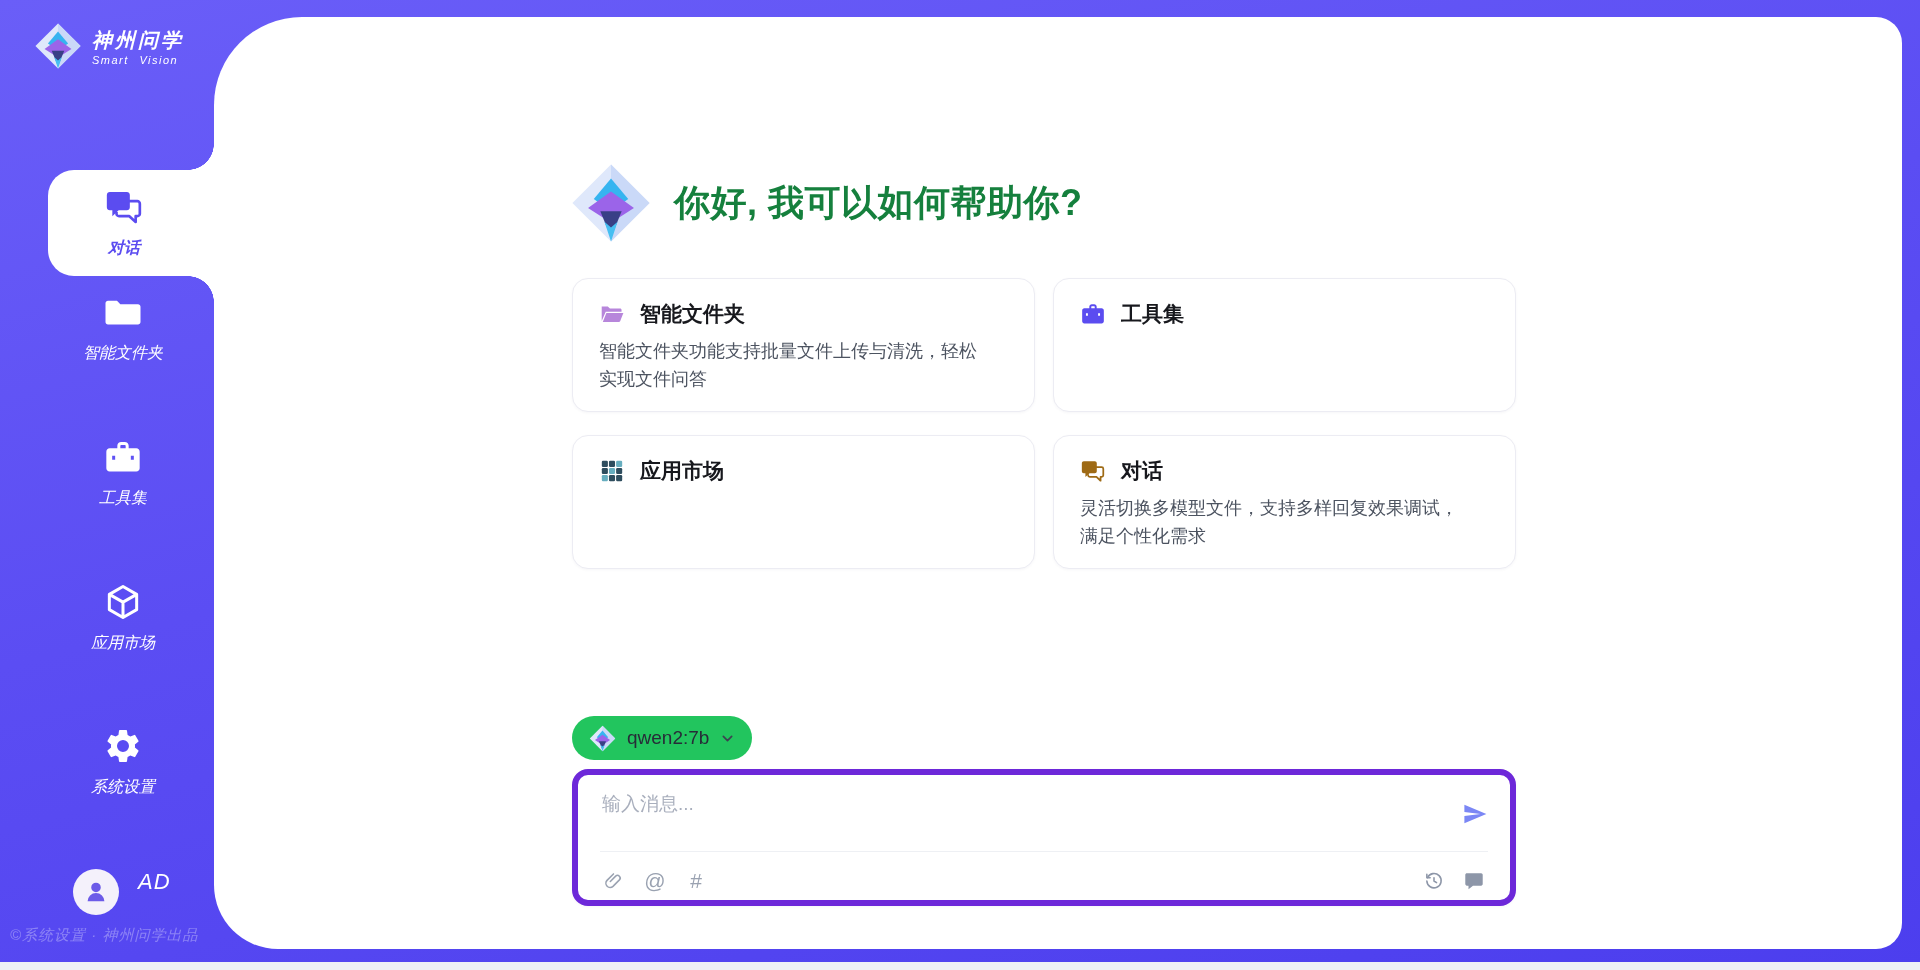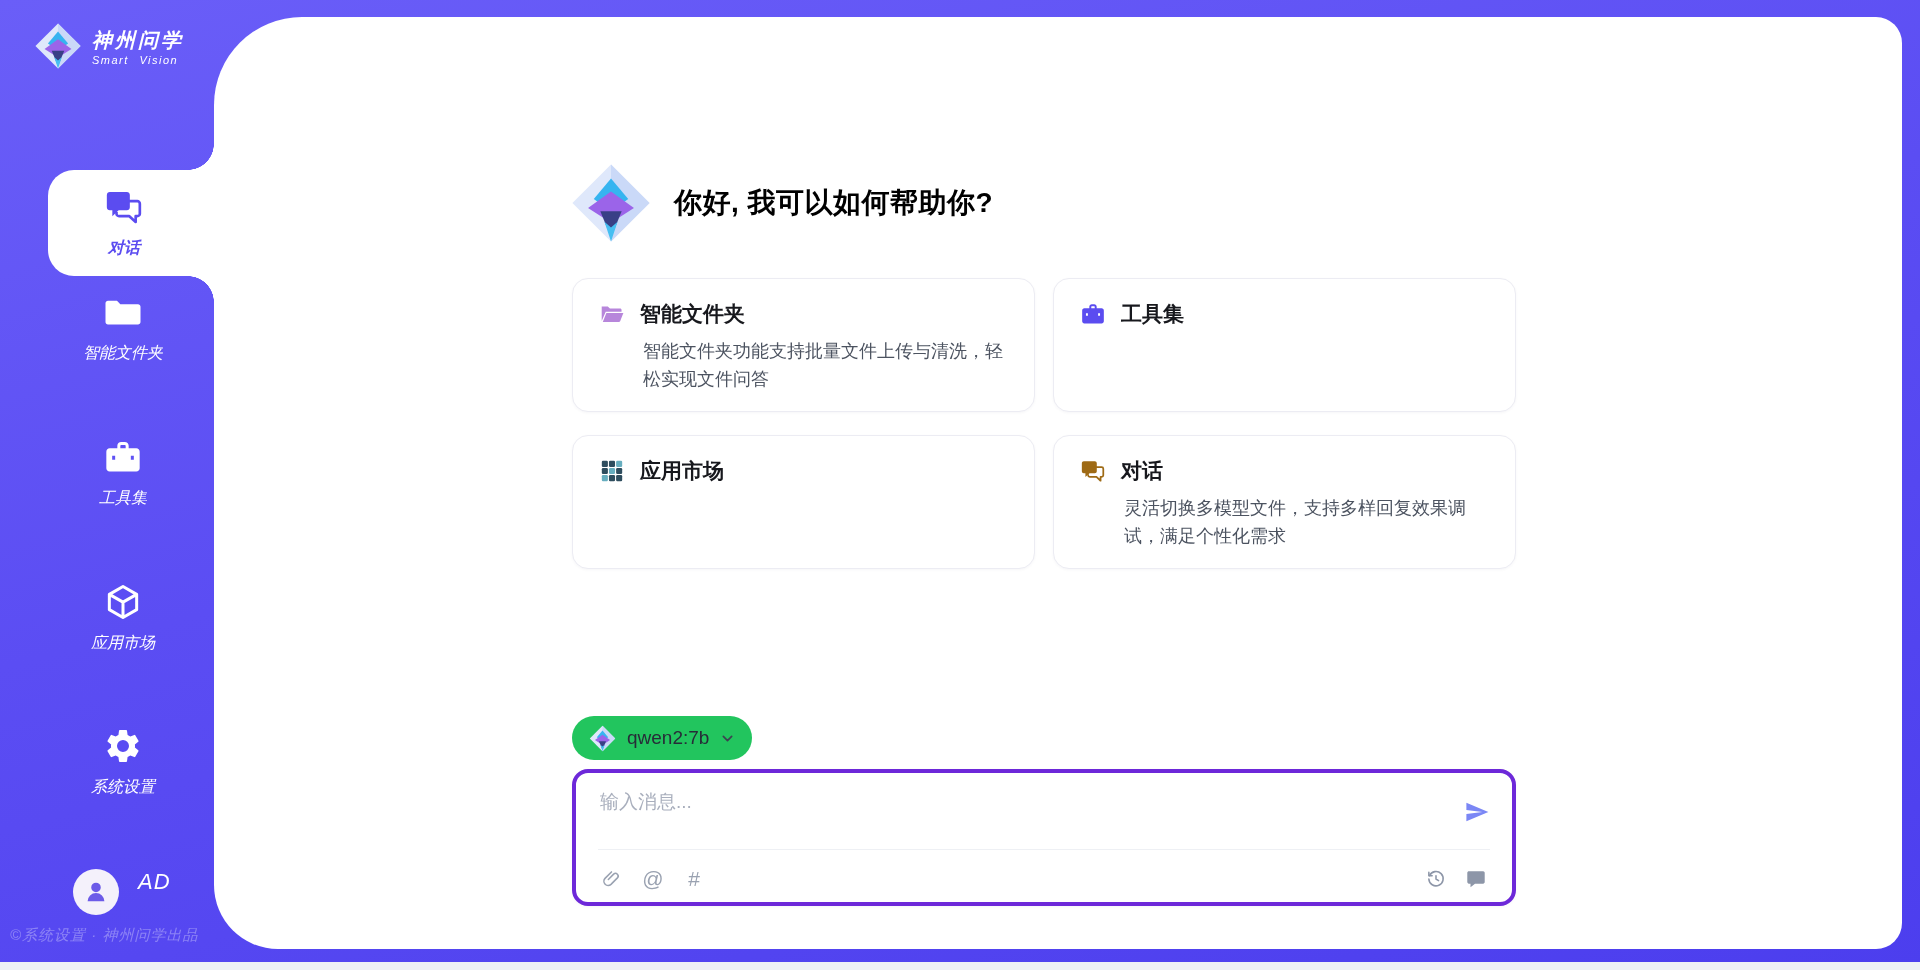--- a/index.html
+++ b/index.html
@@ -62,56 +62,56 @@
   .user-initials { color:#fff; font-size:22px; letter-spacing:1px; }
 
   .copyright {
     position:absolute; left:10px; top:926px; color:rgba(255,255,255,0.32);
     font-size:15px; letter-spacing:1px; white-space:nowrap;
   }
 
   
   .greeting { position:absolute; left:570px; top:162px; display:flex; align-items:center; gap:22px; }
   .greeting-logo svg { width:82px; height:82px; display:block; }
-  .greeting-title { font-size:28px; font-weight:bold; color:#000000; letter-spacing:0.5px; }
+  .greeting-title { font-size:36px; font-weight:bold; color:#15803d; letter-spacing:0.5px; }
 
   
   .cards {
     position:absolute; left:572px; top:278px; width:944px;
     display:grid; grid-template-columns:463px 463px; column-gap:18px; row-gap:23px;
   }
   .card {
     min-height:126px; background:#fff; border:1px solid #ececf3; border-radius:16px;
     padding:21px 26px 18px 26px; cursor:pointer;
     box-shadow:0 1px 3px rgba(30,30,80,0.04);
   }
   .card-head { display:flex; align-items:center; gap:15px; }
   .card-ic { width:26px; height:26px; }
   .card-ic svg { width:100%; height:100%; display:block; }
   .card-title { font-size:21px; font-weight:bold; color:#17181d; }
-  .card-desc { margin-top:9px; font-size:18px; line-height:28px; color:#4c5360; max-width:392px;margin-left:44px; }
+  .card-desc { margin-top:9px; font-size:18px; line-height:28px; color:#4c5360; max-width:392px; }
 
   .ic-lavender { color:#b786db; }
   .ic-indigo   { color:#5b4cf0; }
   .ic-brown    { color:#9e6a15; }
 
   
   .model-pill {
     position:absolute; left:572px; top:716px; height:44px;
     display:inline-flex; align-items:center; gap:11px; padding:0 17px;
     background:#22c55e; border-radius:22px; cursor:pointer;
   }
   .model-pill .pill-logo svg { width:27px; height:27px; display:block; }
   .model-name { font-size:19px; color:#272c38; }
   .chevron svg { width:15px; height:15px; display:block; color:#3c4250; }
 
   
   .composer {
     position:absolute; left:572px; top:769px; width:944px; height:137px;
-    background:#fff; border:4px solid #6d28d9; border-radius:16px;
+    background:#fff; border:6px solid #6d28d9; border-radius:16px;
     box-shadow:0 1px 3px rgba(30,30,80,0.04);
   }
   .composer textarea {
     position:absolute; left:24px; top:16px; width:838px; height:52px;
     border:none; outline:none; resize:none; background:transparent;
     font-family:inherit; font-size:19px; color:#333;
   }
   .composer textarea::placeholder { color:#a9afbd; }
   .send-btn { position:absolute; right:22px; top:26px; width:26px; height:26px; cursor:pointer; color:#7b87f5; }
   .send-btn svg { width:100%; height:100%; display:block; }

